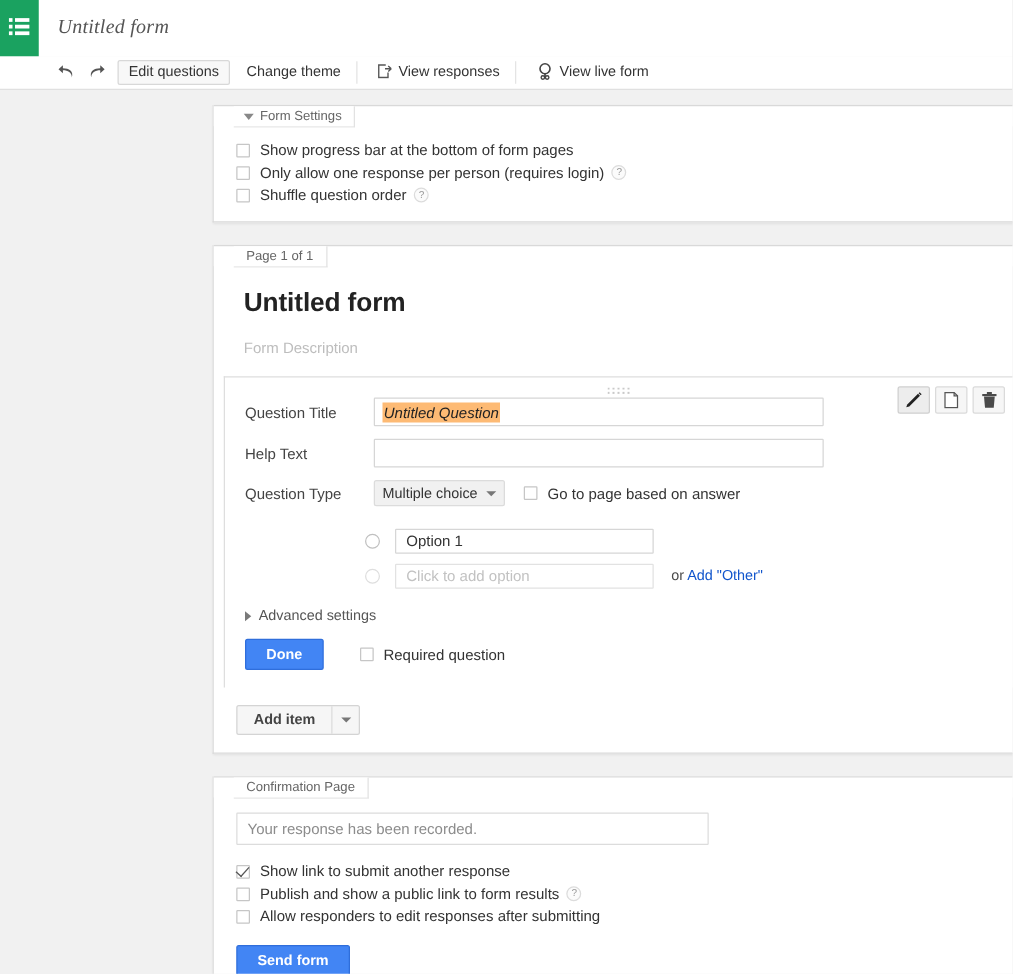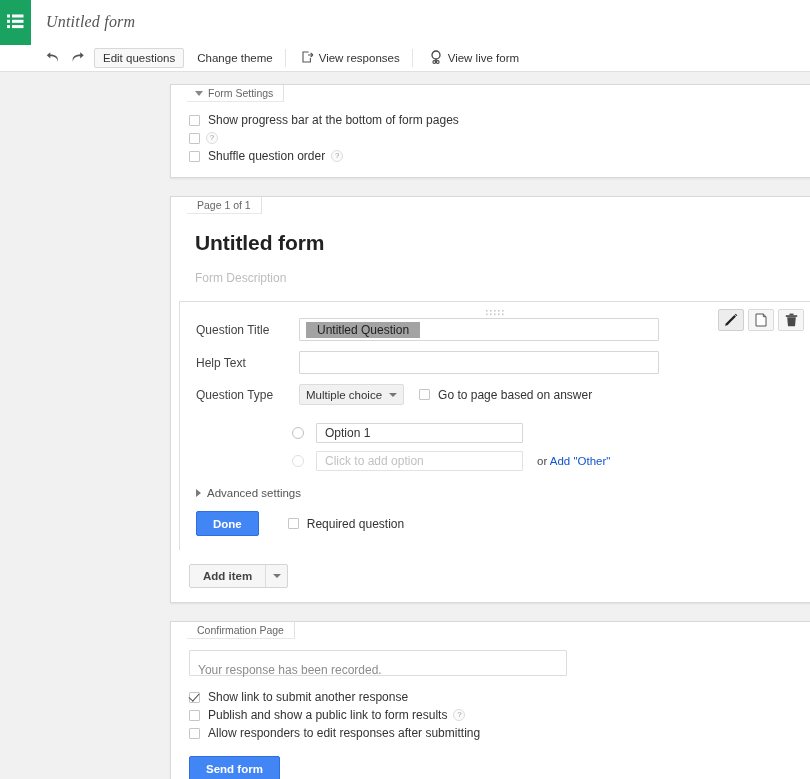--- a/index.html
+++ b/index.html
@@ -245,23 +245,24 @@
     font-family: "Liberation Sans", sans-serif;
     font-size: 12px;
     color: #333;
     padding: 0 6px;
     display: flex;
     align-items: center;
     border-radius: 1px;
   }
   .tinput.w-main { width: 360px; }
   .sel-text {
-    background: #a3a3a3;
+    background: #fdba74;
     color: #222;
-    padding: 1px 11px;
+    padding: 1px 1px;
+    font-style: italic;
   }
   .select-box {
     height: 21px;
     background: #f1f1f1;
     border: 1px solid #dcdcdc;
     border-radius: 2px;
     display: flex;
     align-items: center;
     padding: 0 6px;
     font-size: 11.5px;
@@ -361,21 +362,21 @@
     border-left: 1px solid #dcdcdc;
     display: flex; align-items: center; justify-content: center;
   }
 
   
   .conf-body { padding: 12px 0 14px 18px; }
   .conf-input {
     width: 378px; height: 23px;
     border: 1px solid #dcdcdc;
     background: #fff;
-    display: flex; 
+    display: flex; align-items: center;
     padding: 12px 8px;
     font-size: 12px;
     color: #8c8c8c;
     margin-bottom: 12px;
     border-radius: 1px;
   }
   .send-wrap { margin-top: 14px; }
 </style>
 </head>
 <body>
@@ -448,20 +449,21 @@
     </div>
     <div class="settings-body">
 
       <div class="chk-row">
         <span class="chk"></span>
         <span class="chk-label">Show progress bar at the bottom of form pages</span>
       </div>
 
       <div class="chk-row">
         <span class="chk"></span>
+        <span class="chk-label">Only allow one response per person (requires login)</span>
         <span class="helpdot">?</span>
       </div>
 
       <div class="chk-row">
         <span class="chk"></span>
         <span class="chk-label">Shuffle question order</span>
         <span class="helpdot">?</span>
       </div>
 
     </div>

